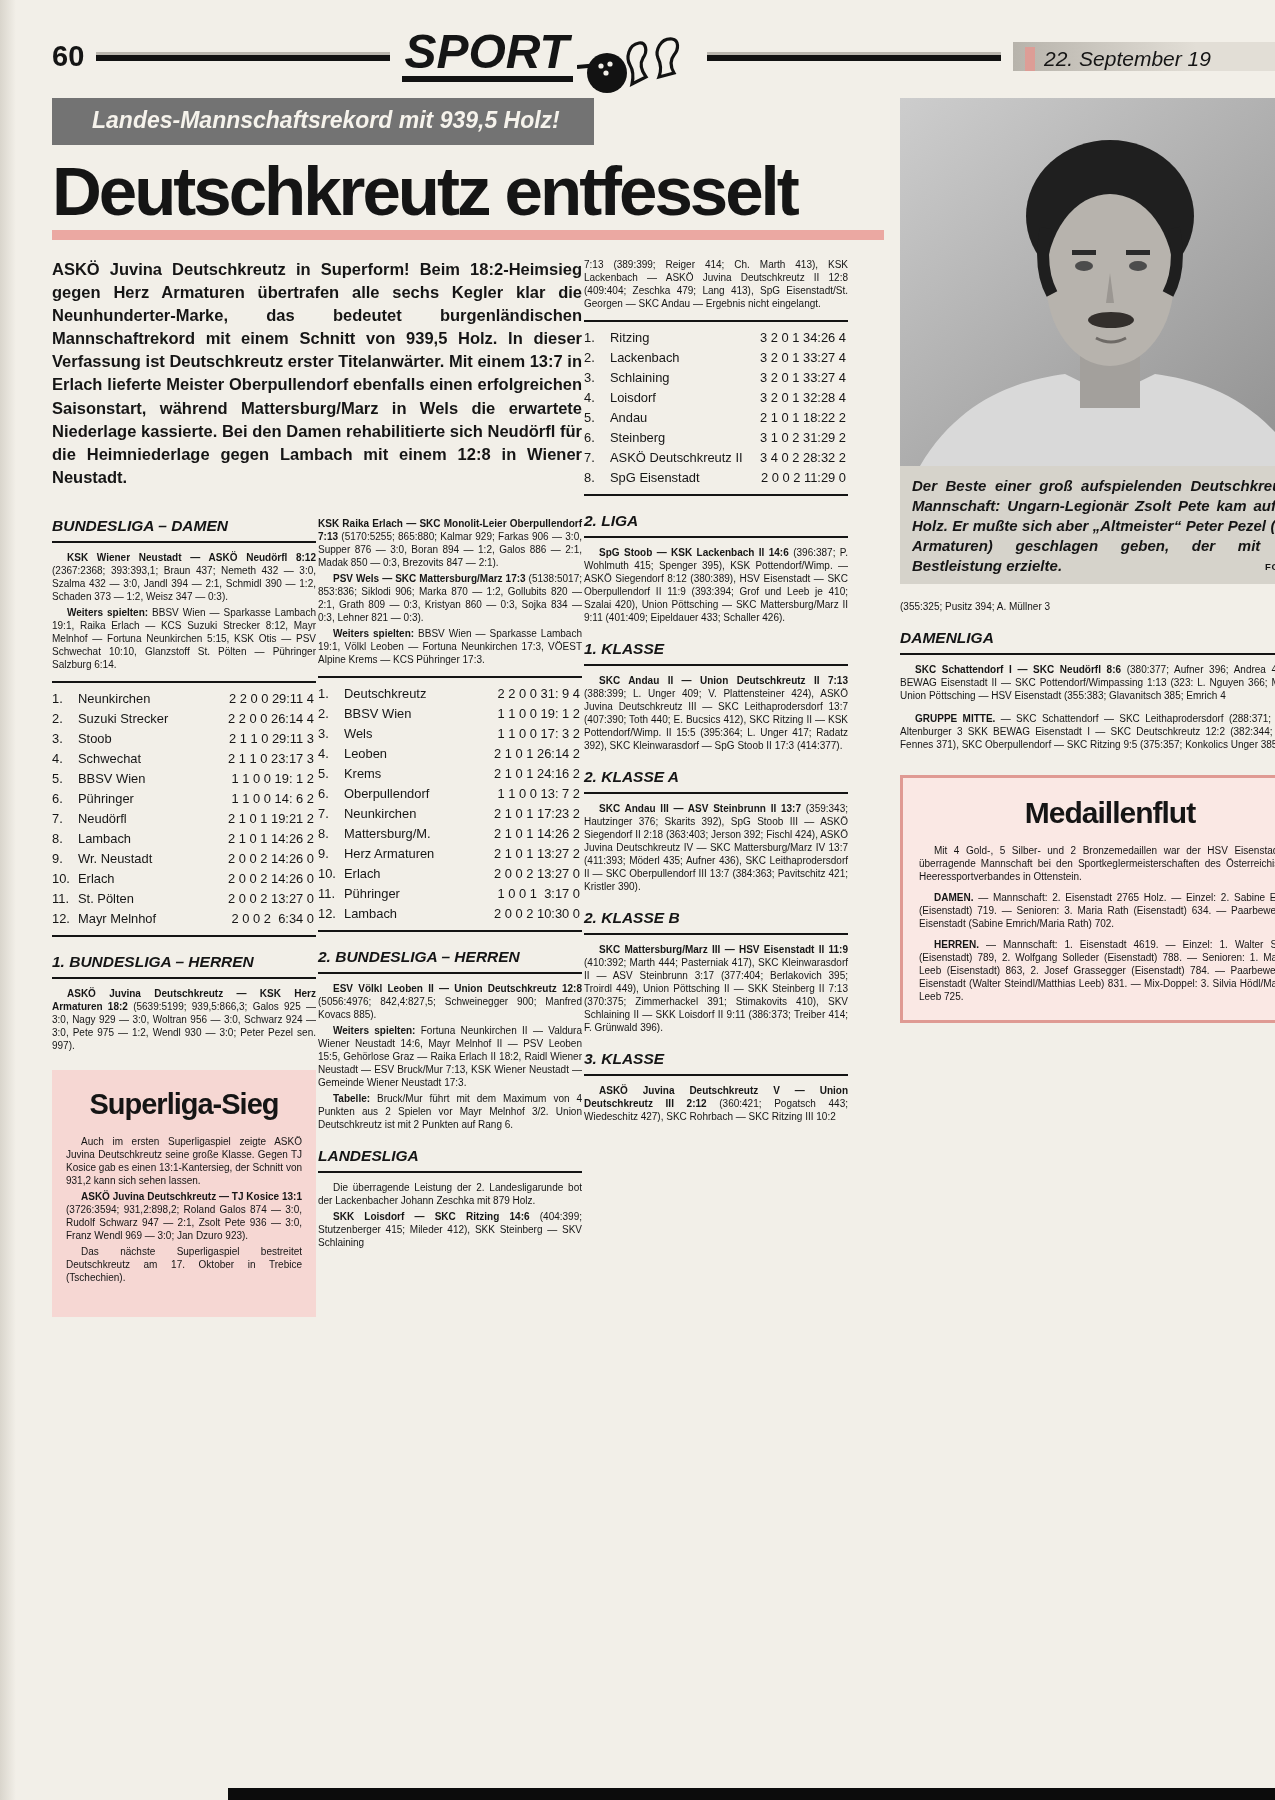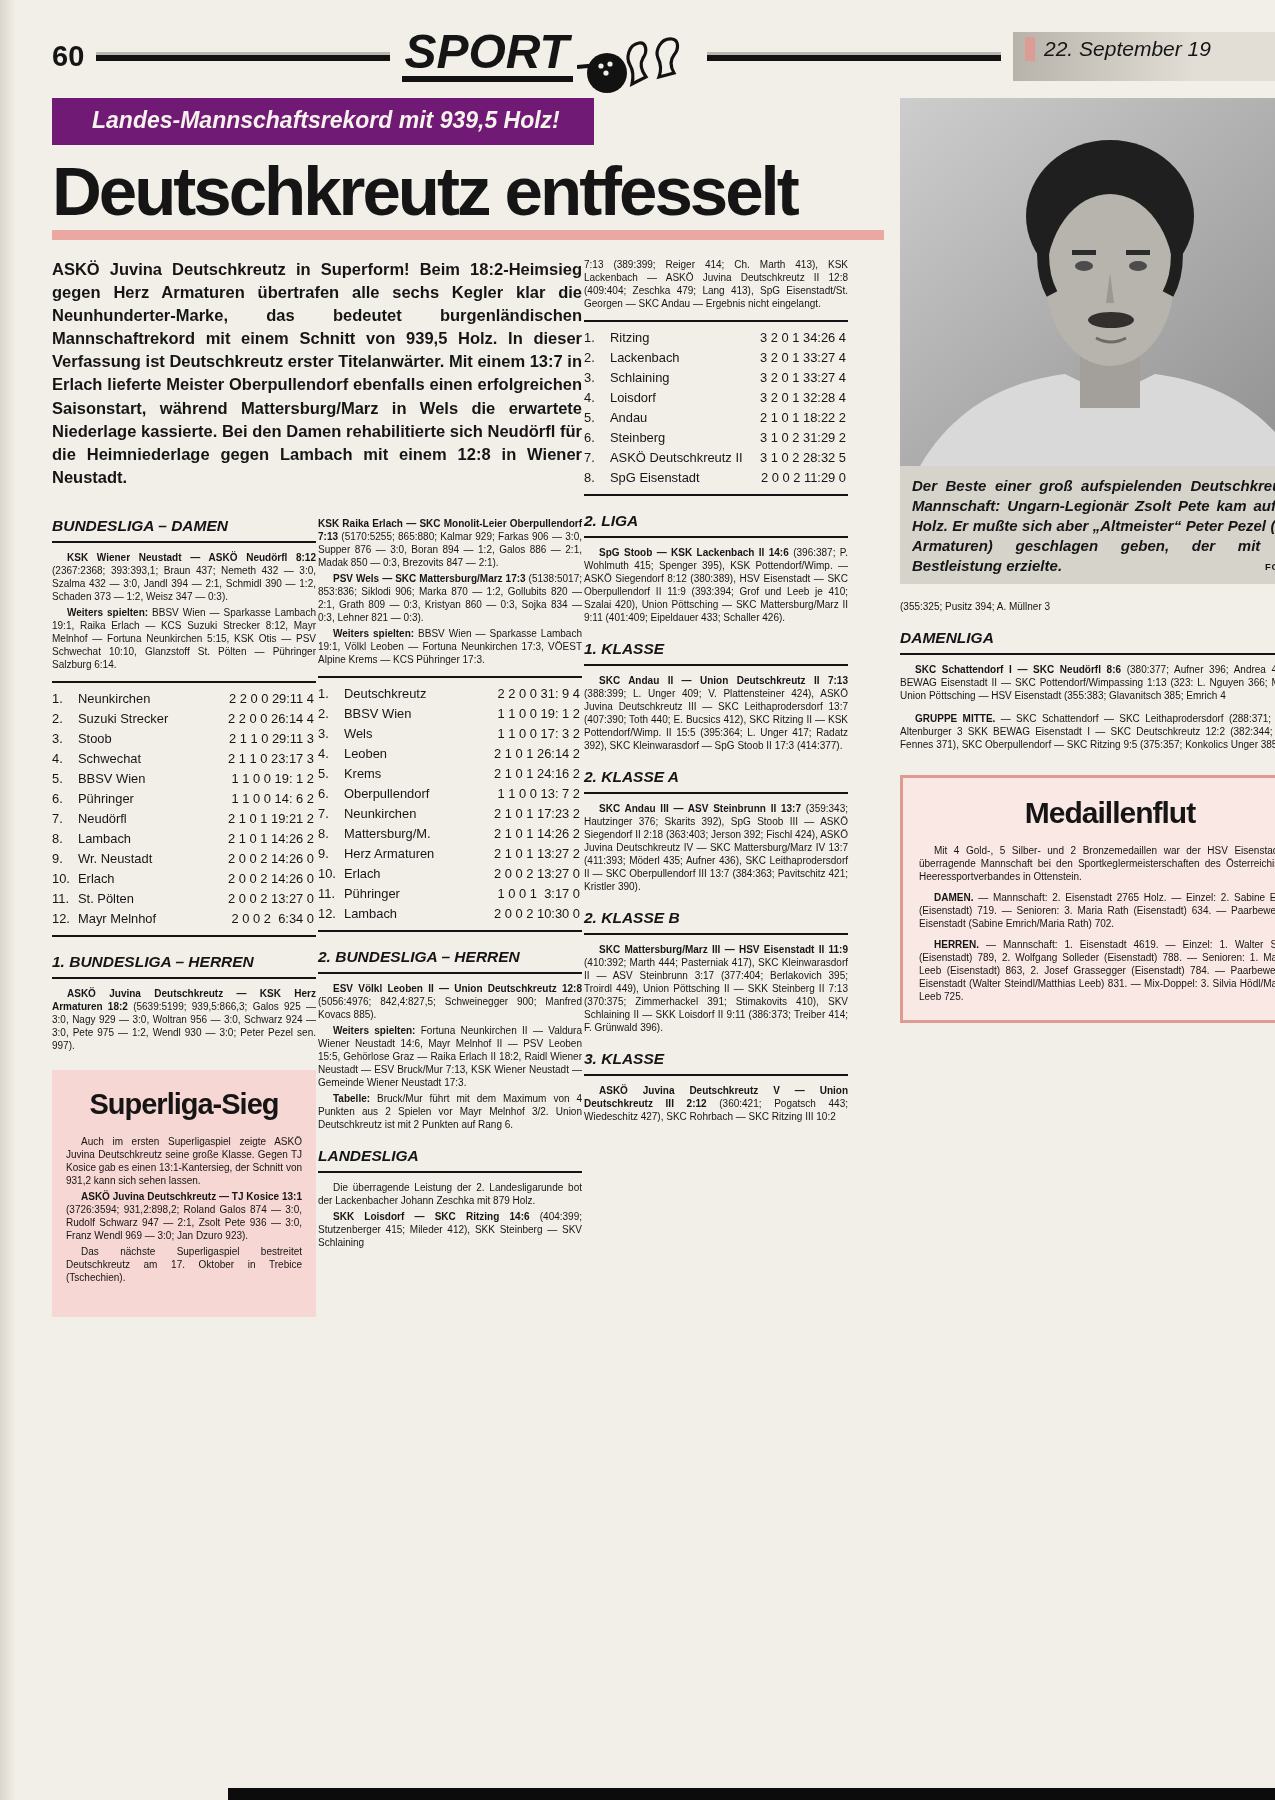--- a/index.html
+++ b/index.html
@@ -7,30 +7,30 @@
   .page{position:relative;width:1275px;height:1800px;background:#f2efe8;overflow:hidden;color:#151515;}
   .inner{padding:28px 0 0 52px;}
 
   
   .topbar{display:flex;align-items:center;gap:12px;height:56px;padding-right:0;}
   .pagenum{font-size:29px;font-weight:bold;flex:0 0 auto;}
   .rule{height:9px;flex:1;background:linear-gradient(#bab6ae 0 3px,#121212 3px 100%);}
   .sport-logo{display:flex;align-items:center;gap:4px;flex:0 0 auto;}
   .sport-word{font-size:48px;font-weight:bold;font-style:italic;letter-spacing:0px;line-height:.9;border-bottom:6px solid #121212;padding:0 4px 2px 2px;}
   .bowling{flex:0 0 auto;transform:translateY(8px);}
-  .date-chip{display:flex;align-items:center;gap:9px;flex:0 0 auto;padding:5px 0 20px 12px;background:linear-gradient(to right,#b7b3ab,#e2ded6 70%);min-width:250px;}
+  .date-chip{display:flex;align-items:center;gap:9px;flex:0 0 auto;padding:5px 0 0 12px;background:linear-gradient(to right,#b7b3ab,#e2ded6 70%);min-width:250px;}
   .date-accent{width:10px;height:24px;background:#dd9d96;flex:0 0 auto;}
   .date-text{font-size:21px;font-style:italic;white-space:nowrap;}
 
   
   .content{display:flex;margin-top:14px;}
   .main{flex:0 0 832px;width:832px;}
   .sidebar{flex:0 0 420px;width:420px;margin-left:16px;}
 
-  .banner{display:inline-block;background:#701a75;color:#f6f3ec;font-style:italic;font-weight:bold;font-size:23px;padding:9px 34px 11px 40px;}
+  .banner{display:inline-block;background:#737373;color:#f6f3ec;font-style:italic;font-weight:bold;font-size:23px;padding:9px 34px 11px 40px;}
   .headline{font-size:69px;font-weight:bold;letter-spacing:-3px;line-height:1;margin:12px 0 0;white-space:nowrap;}
   .headline-bar{height:10px;background:#eba8a2;margin:4px 0 18px;}
 
   .cols{display:grid;grid-template-columns:264px 264px 264px;column-gap:2px;}
   .lead{grid-column:1/3;grid-row:1;font-weight:bold;font-size:16.5px;line-height:1.4;text-align:justify;margin:0 0 28px;}
   .c1{grid-column:1;grid-row:2;}
   .c2{grid-column:2;grid-row:2;}
   .c3{grid-column:3;grid-row:1/3;}
 
   
@@ -345,21 +345,21 @@
 
                 <div class="srow">
                   <span class="spos">6.</span>
                   <span class="steam">Steinberg</span>
                   <span class="sstats">3 1 0 2 31:29 2</span>
                 </div>
 
                 <div class="srow">
                   <span class="spos">7.</span>
                   <span class="steam">ASKÖ Deutschkreutz II</span>
-                  <span class="sstats">3 1 0 2 28:32 5</span>
+                  <span class="sstats">3 4 0 2 28:32 2</span>
                 </div>
 
                 <div class="srow">
                   <span class="spos">8.</span>
                   <span class="steam">SpG Eisenstadt</span>
                   <span class="sstats">2 0 0 2 11:29 0</span>
                 </div>
               </div>
             <h3 class="sec mt">2. LIGA</h3>
             <p class="body ind">

